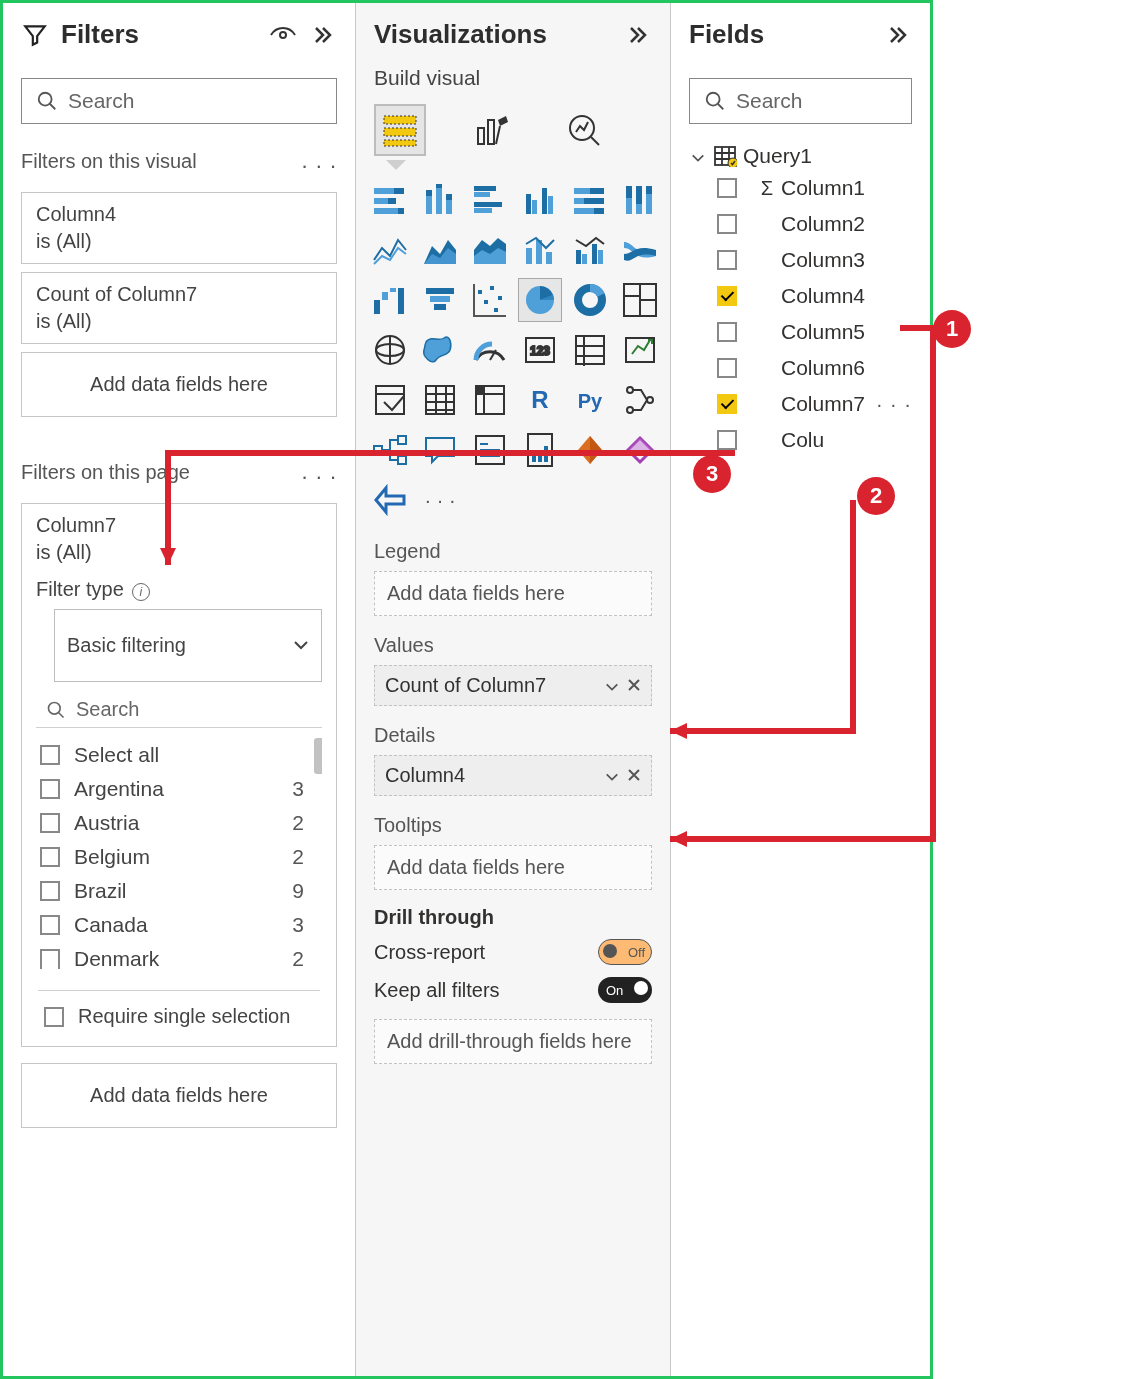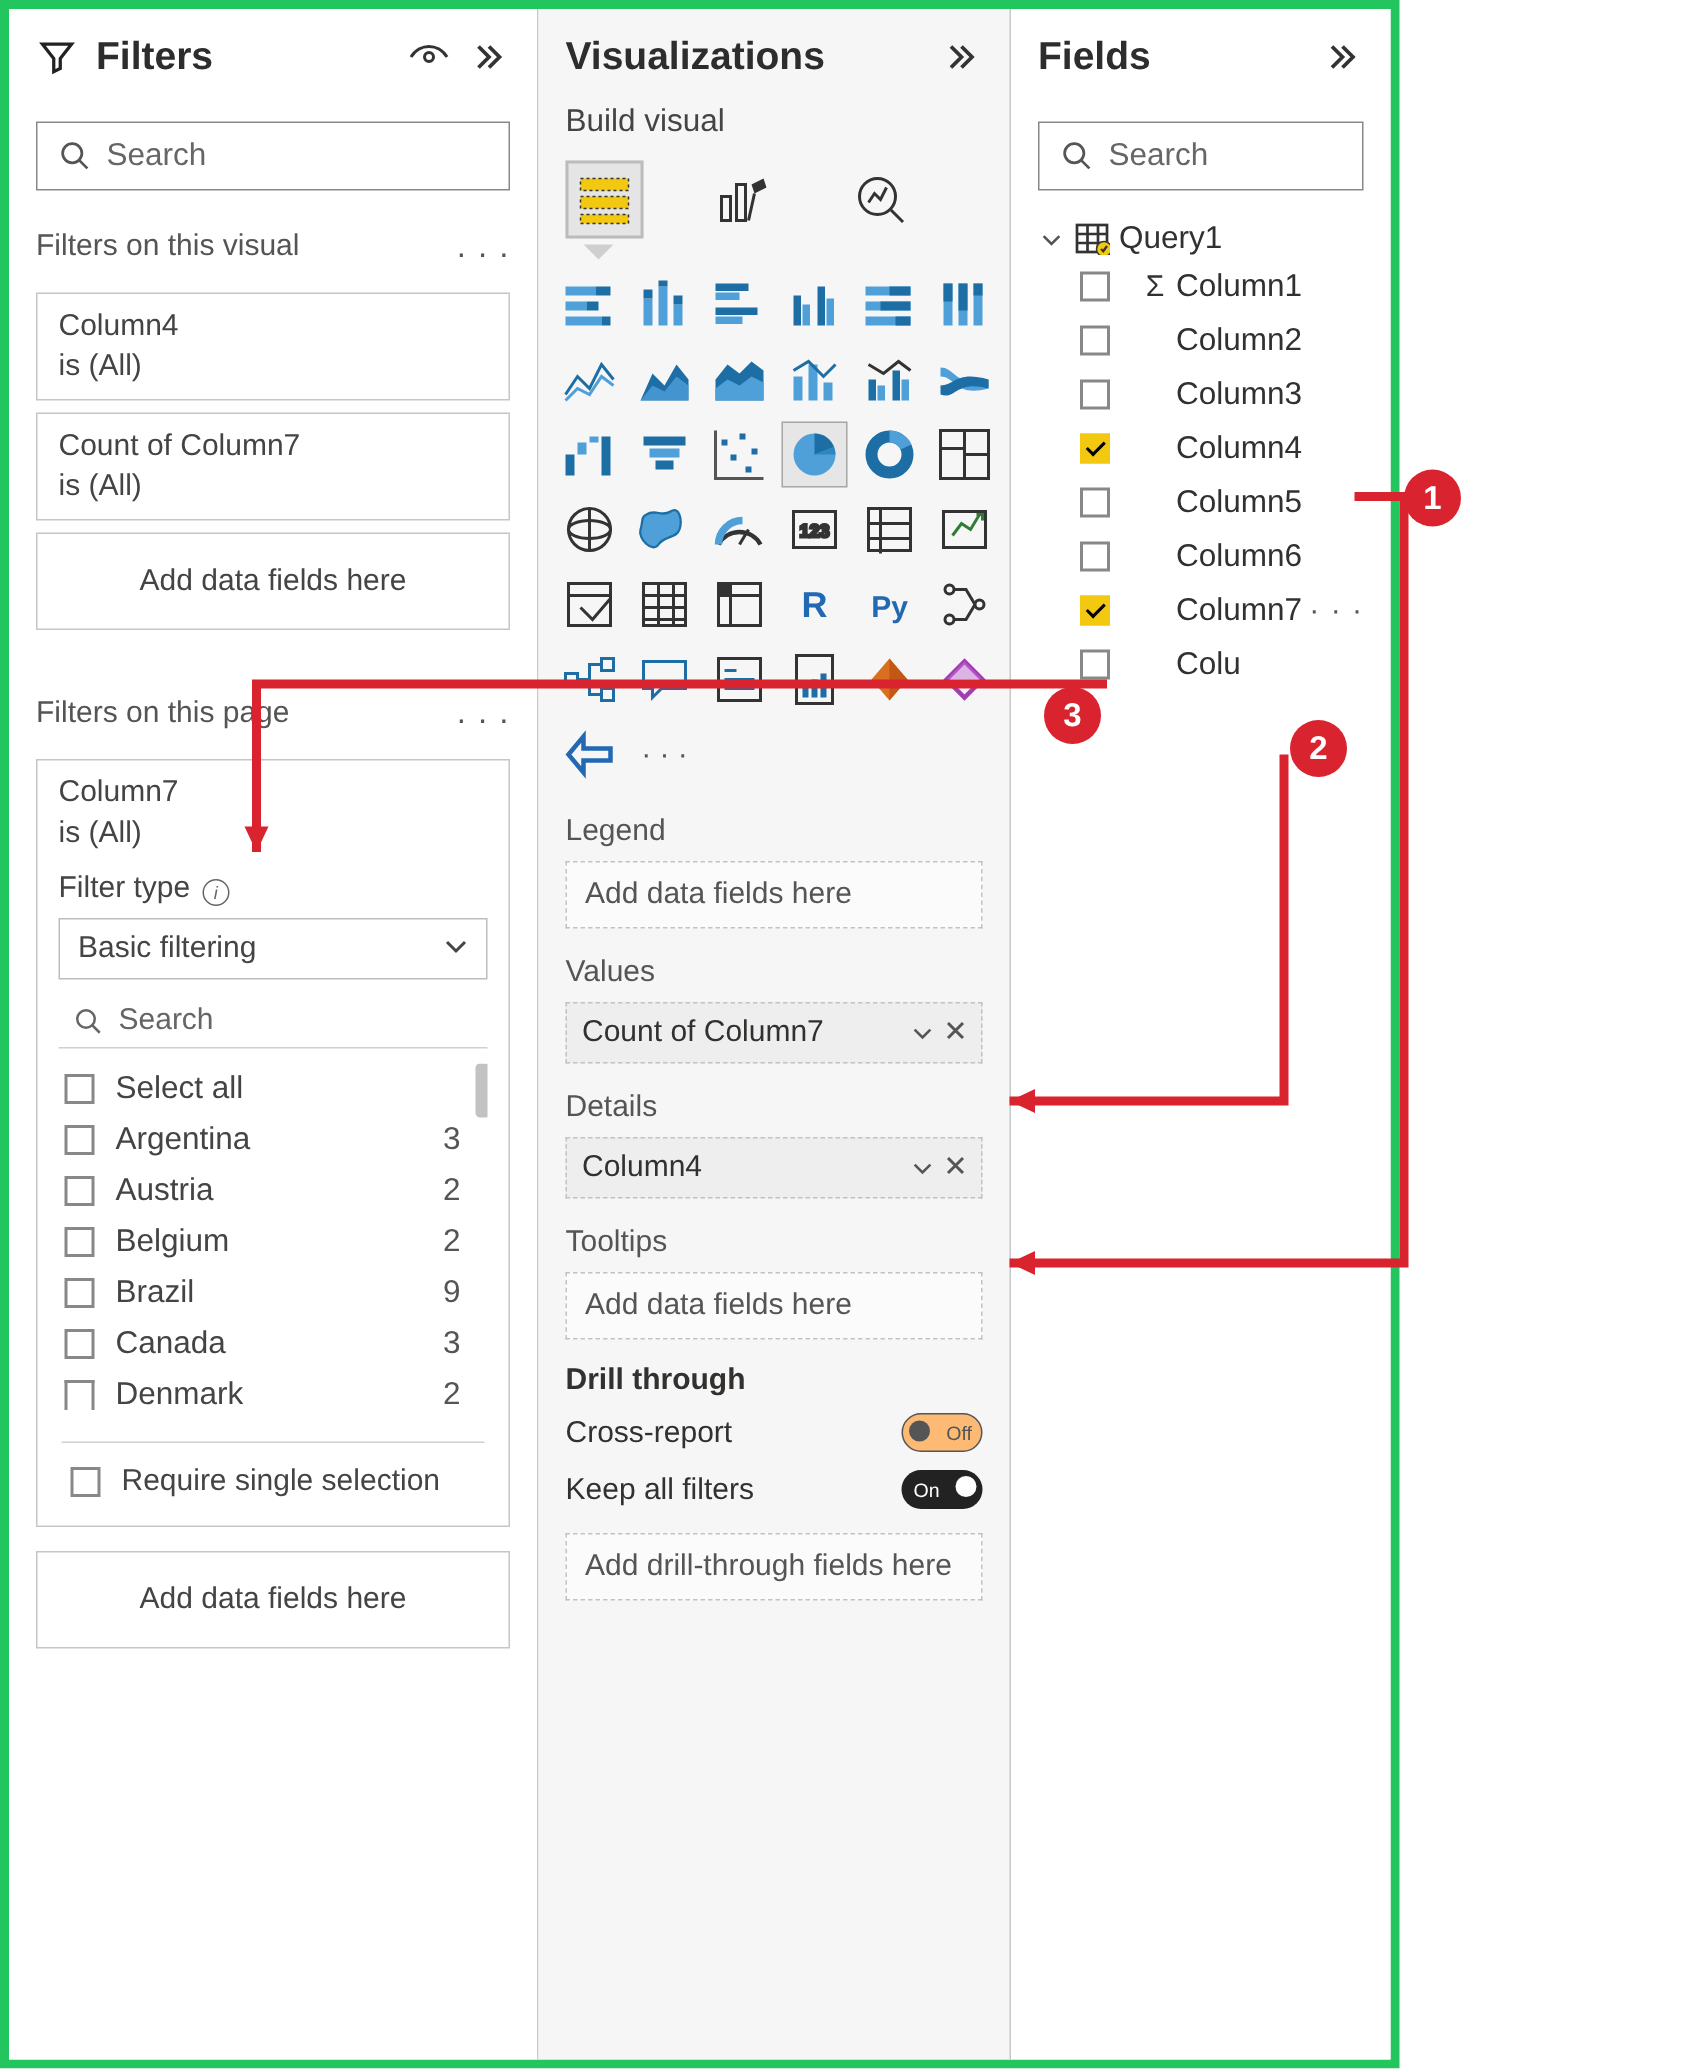--- a/index.html
+++ b/index.html
@@ -7,21 +7,21 @@
     margin: 0; padding: 0;
     font-family: "Segoe UI", Arial, sans-serif;
     background: #fff;
     color: #323130;
   }
   .app {
     position: relative;
     width: 933px;
     height: 1379px;
     display: flex;
-    border: 6px solid #22c55e;
+    border: 3px solid #22c55e;
   }
   .pane {
     height: 100%;
     border-right: 1px solid #c8c8c8;
     position: relative;
   }
   .filters { width: 353px; background: #fff; }
   .visualizations { width: 315px; background: #f6f6f6; }
   .fields-pane { flex: 1 1 auto; background: #fff; }
 
@@ -87,23 +87,23 @@
     font-size: 20px;
   }
   .info-circle {
     width:18px;height:18px;border:1.5px solid #666;border-radius:50%;
     display:flex;align-items:center;justify-content:center;
     font-size:12px;font-style:italic;color:#666;
   }
   .select-box {
     margin-top:8px;
     border:1px solid #bdbdbd;
-    padding:8px 12px;
+    padding:24px 12px;
     display:flex;align-items:flex-start;
-    font-size:20px;color:#444;
+    font-size:20px;color:#444;margin-left:18px;
   }
   .select-box .flex{flex:1;}
   .chev-down { display:inline-block; transform: translateY(-2px); }
 
   .mini-search {
     margin-top:10px;
     display:flex; align-items:center;
     padding:6px 10px;
     border-bottom:1px solid #d0d0d0;
     gap:10px; color:#666; font-size:20px;

